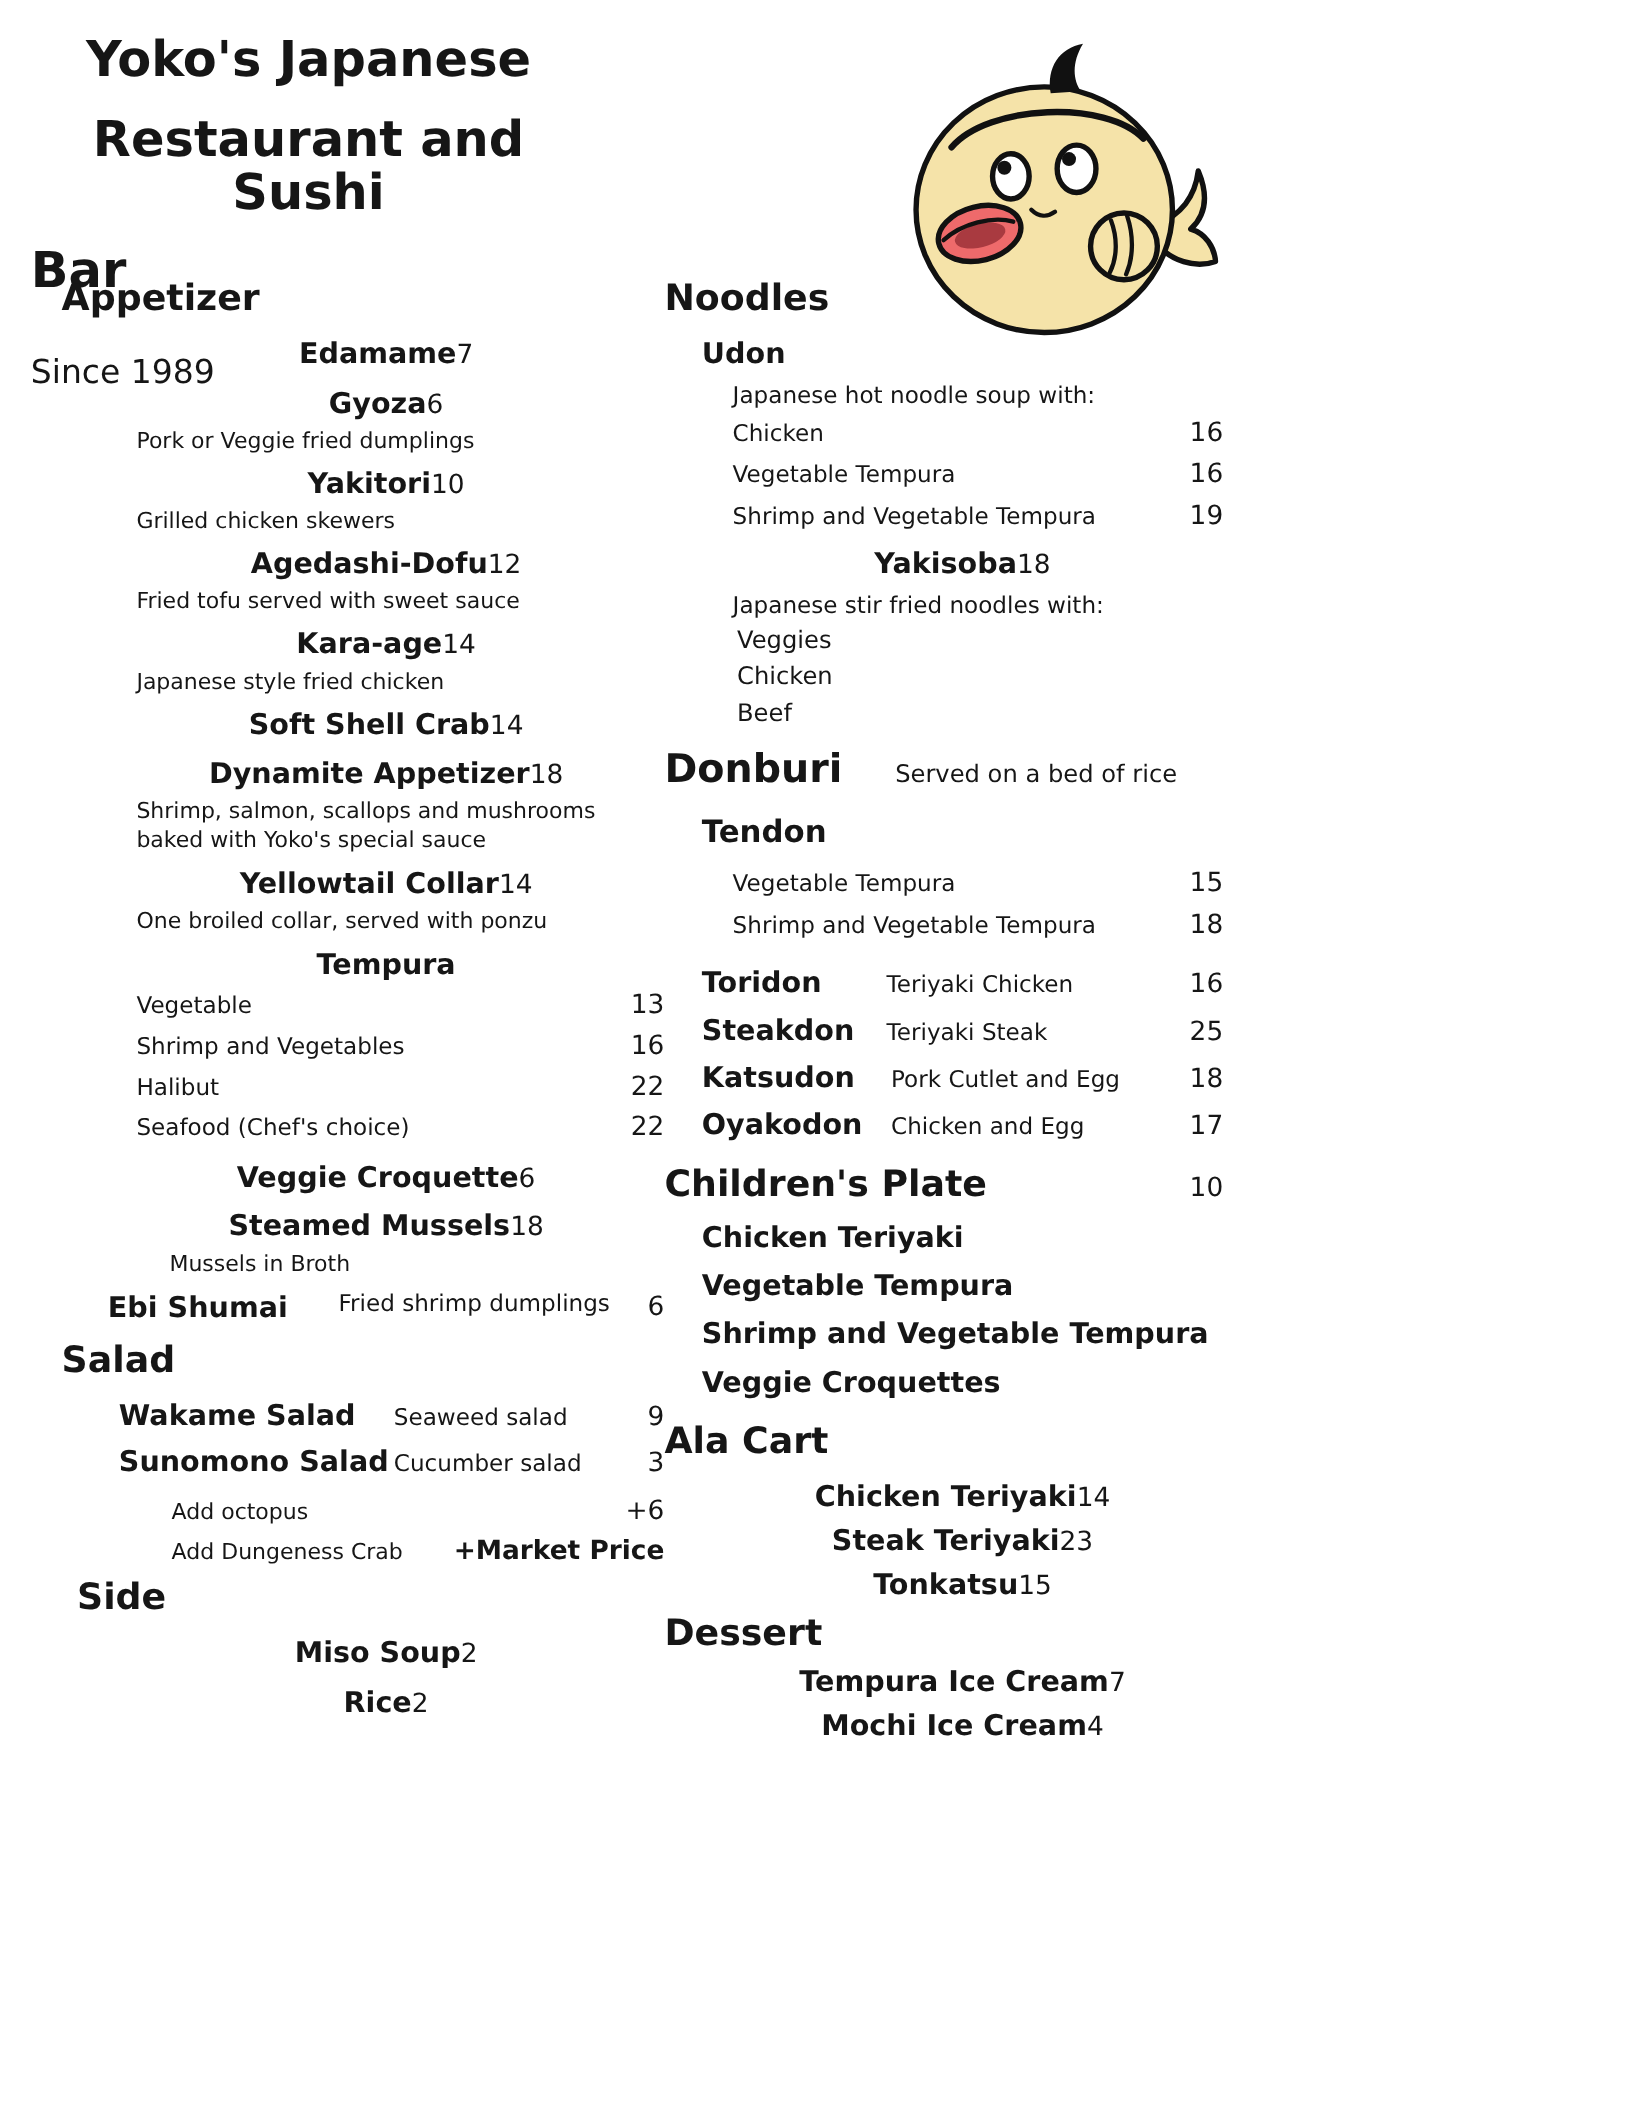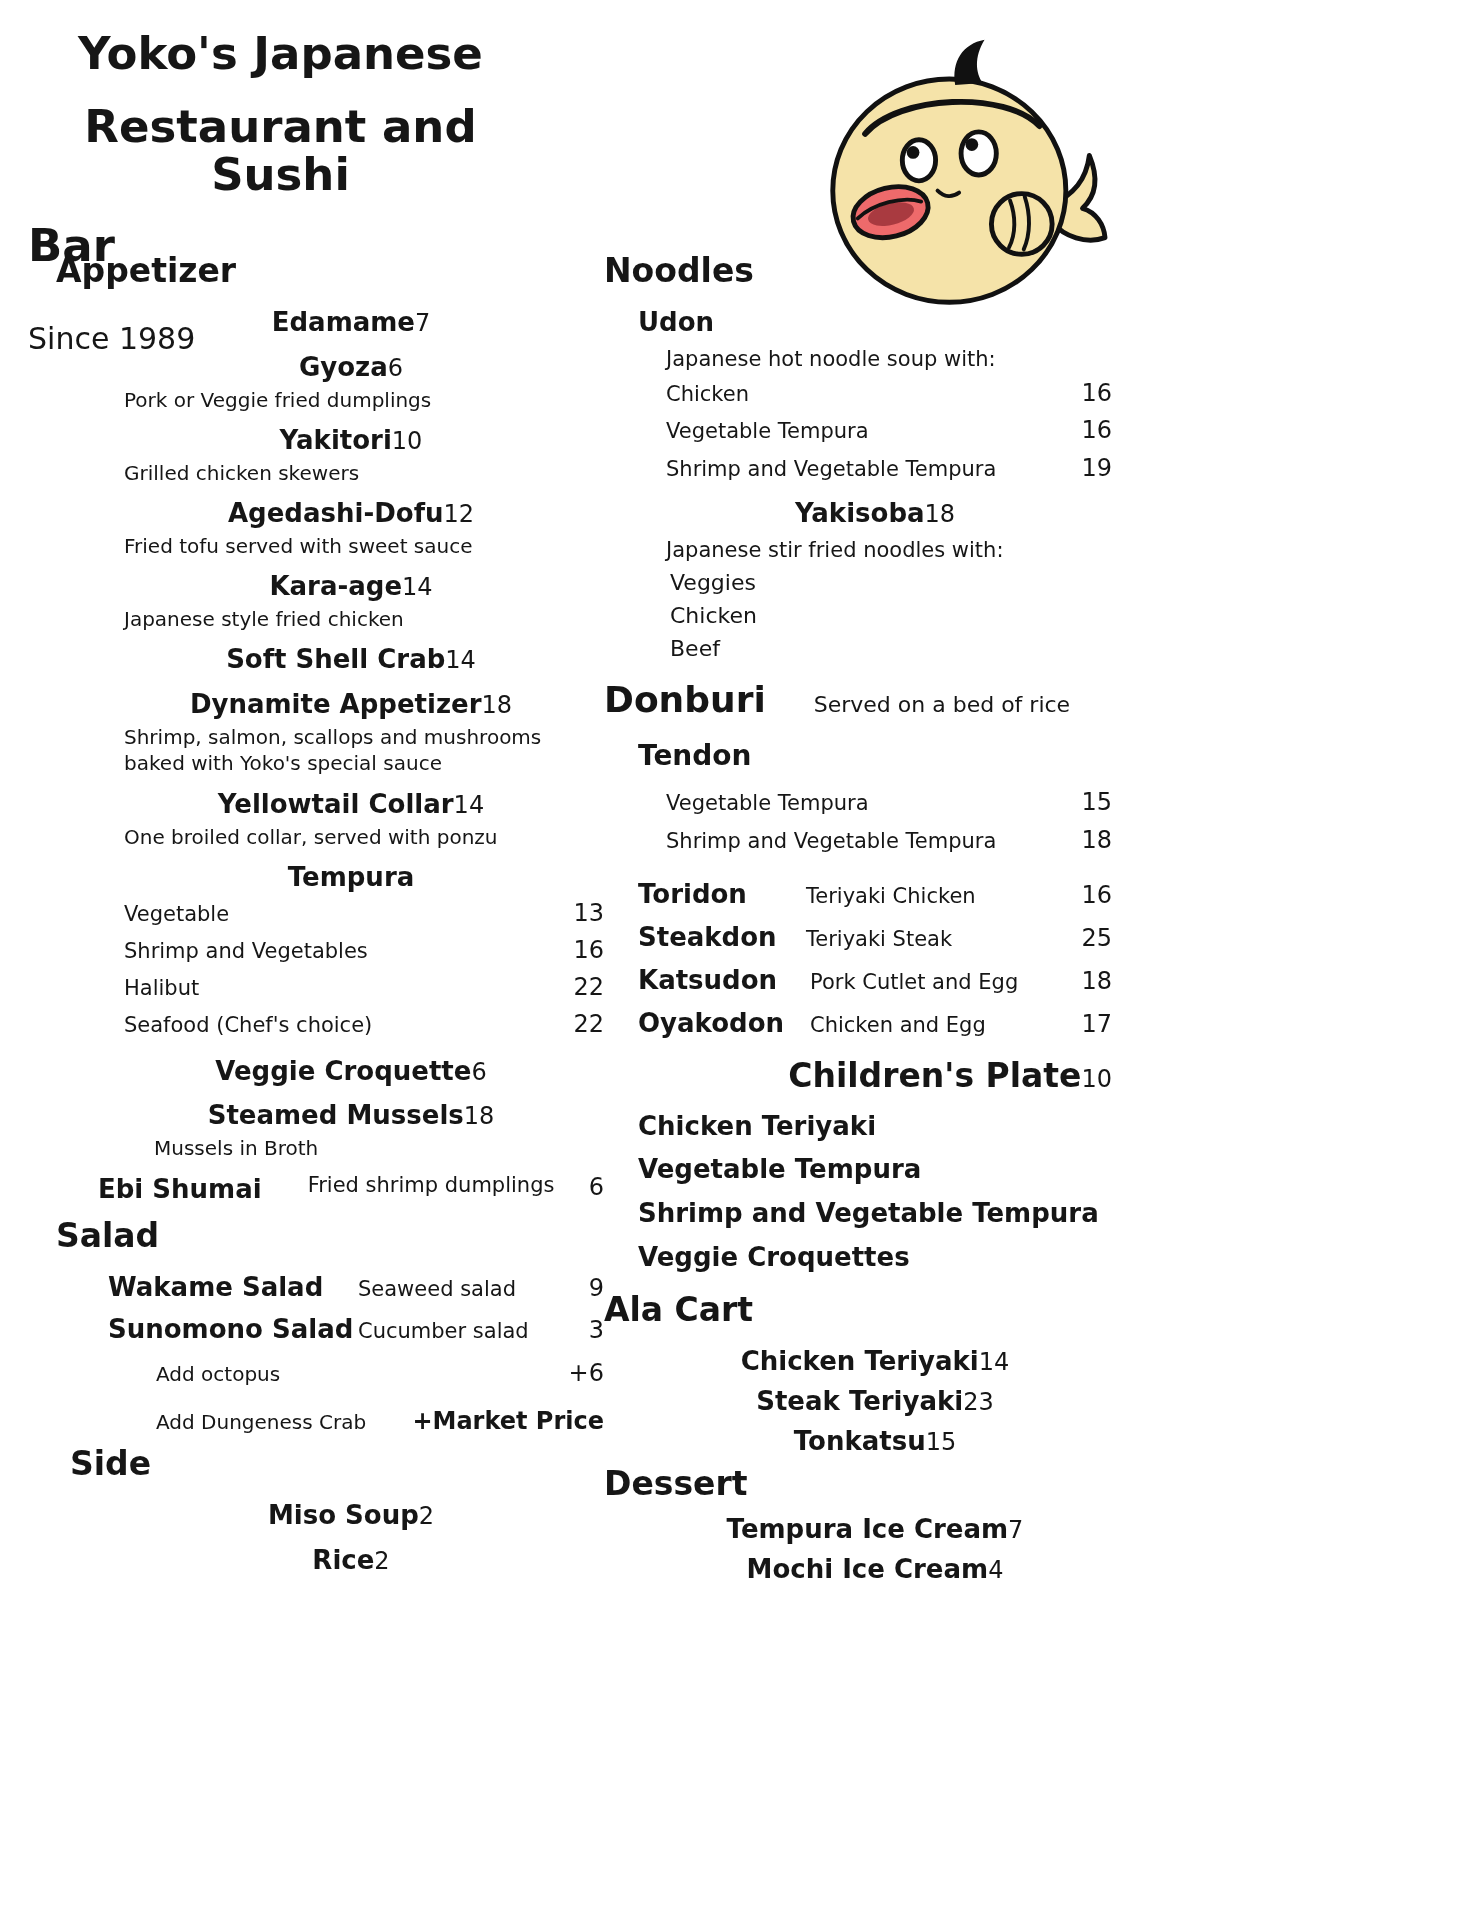--- a/index.html
+++ b/index.html
@@ -37,37 +37,37 @@
 
   .inline-row { display:flex; align-items:flex-start; }
   .inline-desc { font-size:21px; font-weight:400; margin-left:46px; }
   .inline-row .spacer { flex:1; }
 
   .grid-row { display:grid; grid-template-columns:250px 1fr auto; align-items:baseline; margin-bottom:8px; }
   .grid-row .mi-desc2 { font-size:21px; padding-left:0; }
 
   .addon-row { display:flex; justify-content:space-between; align-items:baseline; padding-left:48px; line-height:1.5; }
   .addon-name { font-size:20px; font-weight:400; }
-  .bold-price { font-weight:700;margin-top:12px; }
+  .bold-price { font-weight:700; }
 
   
   .nood-block { margin-bottom:10px; }
   .nood-desc { font-size:21px; padding-left:28px; line-height:1.5; margin-top:4px; }
   .opt-row { display:flex; justify-content:space-between; align-items:baseline; padding-left:28px; line-height:1.55; }
   .opt-name { font-size:21px; font-weight:400; }
   .plain-opt { font-size:22px; padding-left:32px; line-height:1.5; }
 
   .don-title-row { display:flex; align-items:baseline; gap:48px; margin:14px 0 18px 0; }
   .don-title { font-size:36px; font-weight:700; }
   .don-note { font-size:22px; font-weight:400; }
   .don-row { display:grid; grid-template-columns:168px 1fr auto; align-items:baseline; margin-bottom:13px; }
   .don-name { font-size:26px; font-weight:700; }
   .don-desc { font-size:21px; font-weight:400; }
 
-  .head-price-row { display:flex; justify-content:flex-end; align-items:baseline; }
+  .head-price-row { display:flex; justify-content:space-between; align-items:baseline; }
   .list-item { font-size:26px; font-weight:700; line-height:1.68; }
 </style>
 </head>
 <body>
 
 <div class="title-block">
   <div class="title-line">Yoko's Japanese</div>
   <div class="title-line l2">Restaurant and Sushi</div>
   <div class="title-row3">
     <span class="title-line">Bar</span>

